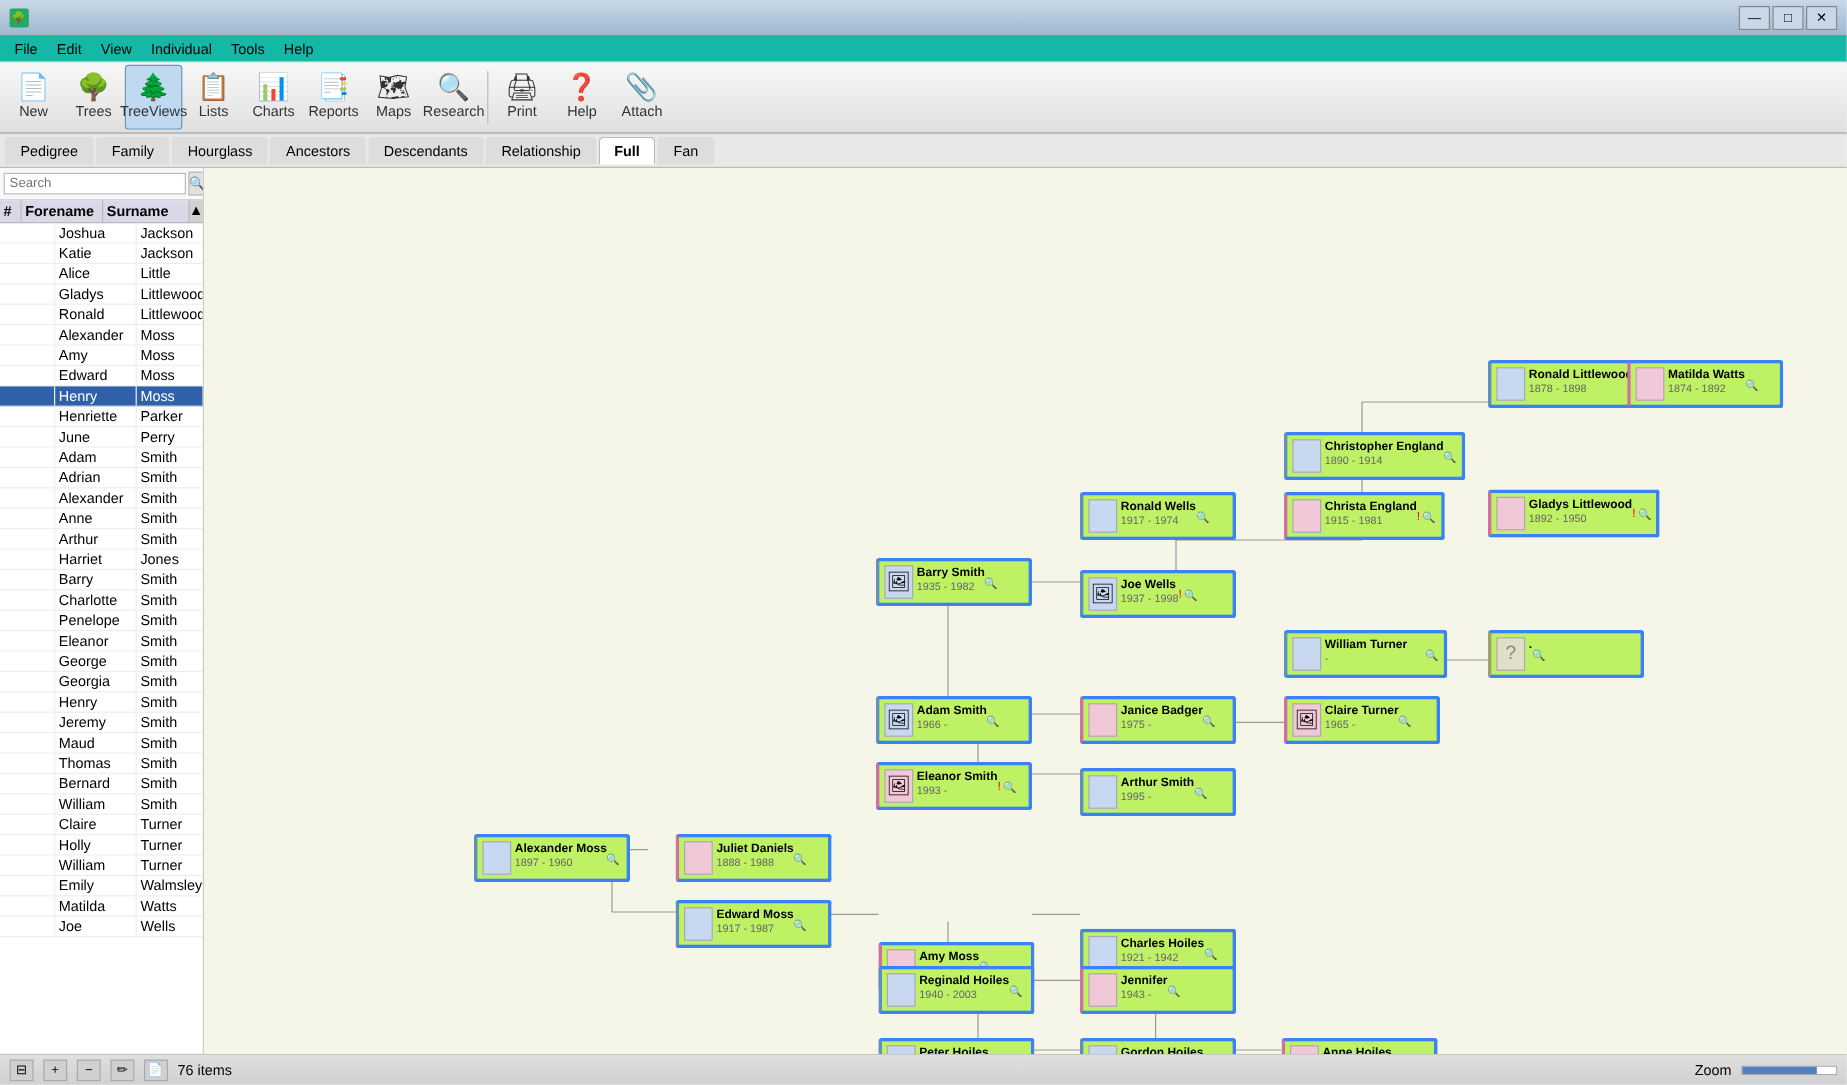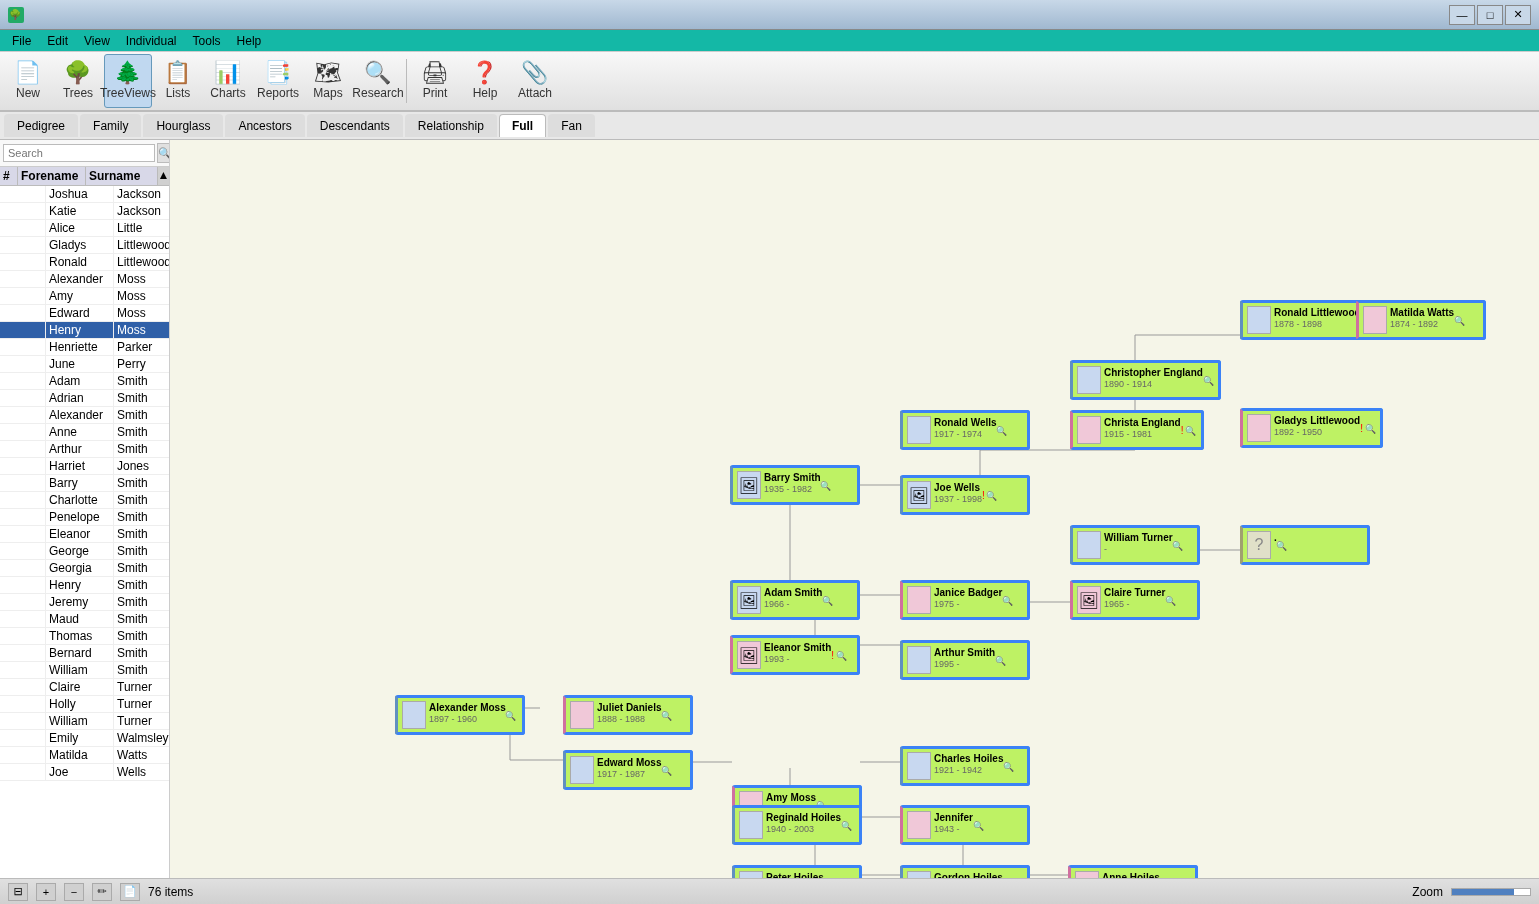--- a/index.html
+++ b/index.html
@@ -557,21 +557,21 @@
       <div class="person-info">
         <div class="person-name">Joe Wells</div>
         <div class="person-dates">1937 - 1998</div>
       </div>
     </div>
     <div class="person-actions">
       <span class="alert-icon">!</span>
       <span class="person-btn">🔍</span>
     </div>
   </div>
-        <div class="person-card male" style="left: 900px; top: 385px; min-width: 130px;">
+        <div class="person-card male" style="left: 900px; top: 385px; min-width: 130px; gap: 15px;">
     <div class="person-card-inner">
       <div class="person-avatar male"></div>
       <div class="person-info">
         <div class="person-name">William Turner</div>
         <div class="person-dates">-</div>
       </div>
     </div>
     <div class="person-actions">
 
       <span class="person-btn">🔍</span>
@@ -752,21 +752,21 @@
       <div class="person-info">
         <div class="person-name">Amy Moss</div>
         <div class="person-dates">1922 - 2001</div>
       </div>
     </div>
     <div class="person-actions">
 
       <span class="person-btn">🔍</span>
     </div>
   </div>
-        <div class="person-card male" style="left: 730px; top: 606px; min-width: 130px;">
+        <div class="person-card male" style="left: 730px; top: 634px; min-width: 130px;">
     <div class="person-card-inner">
       <div class="person-avatar male"></div>
       <div class="person-info">
         <div class="person-name">Charles Hoiles</div>
         <div class="person-dates">1921 - 1942</div>
       </div>
     </div>
     <div class="person-actions">
 
       <span class="person-btn">🔍</span>

